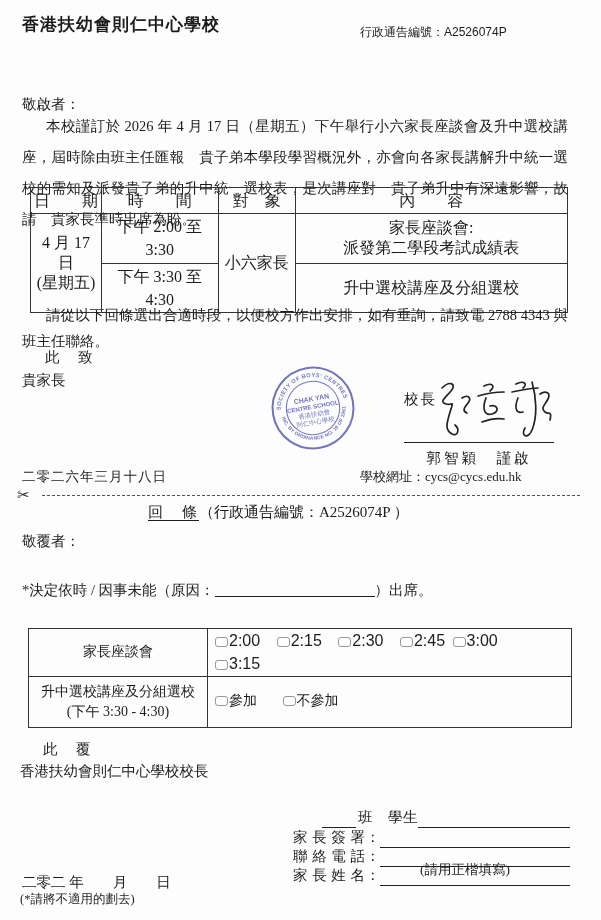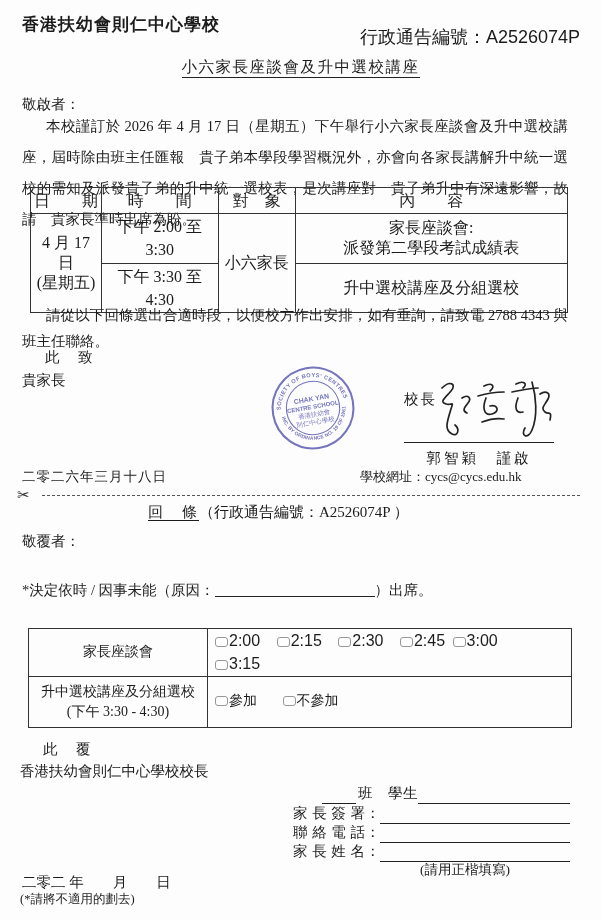--- a/index.html
+++ b/index.html
@@ -6,21 +6,21 @@
   html,body { background:#e8e8e8; }
   .page {
     position:relative; width:601px; height:920px; margin:0 auto;
     background:#fdfdfd; color:#1c1c1c; overflow:hidden;
     font-family:"Liberation Serif","DejaVu Serif",serif;
     font-size:14.5px; line-height:1.45;
   }
   .abs { position:absolute; }
   .sans { font-family:"Liberation Sans","DejaVu Sans",sans-serif; }
   .school-name { left:22px; top:13px; font-size:17px; font-weight:bold; letter-spacing:1px; }
-  .notice-no { left:360px; top:24px; font-size:18px; }
+  .notice-no { left:360px; top:24px; font-size:12px; }
   .doc-title { left:0; top:56px; width:601px; text-align:center; font-size:15.5px; letter-spacing:1.5px; }
   .doc-title span { border-bottom:1px solid #222; padding-bottom:2px; }
   .salute { left:22px; top:94px; }
   .para1 { left:22px; top:111px; width:546px; text-align:justify; text-indent:24px; line-height:31px; }
   .para2 { left:22px; top:302px; width:546px; text-align:justify; text-indent:24px; line-height:26px; }
   .closing-thisto { left:45px; top:347px; letter-spacing:2px; }
   .closing-parent { left:22px; top:370px; }
 
   table.sched { position:absolute; left:30px; top:187px; width:538px; border-collapse:collapse; font-size:16px; }
   table.sched td { border:1.2px solid #333; text-align:center; vertical-align:middle; padding:1px 2px; }
@@ -54,40 +54,39 @@
   tr.or1 td { height:44px; } tr.or2 td { height:51px; }
   .olabel div { line-height:20px; }
   .opt { margin-right:13px; white-space:nowrap; }
   .cb { display:inline-block; width:13px; height:10px; border:1.2px solid #979797; border-radius:3px; background:#fff; vertical-align:-0.5px; margin-right:1px; }
   .opt .tnum { font-family:"Liberation Sans","DejaVu Sans",sans-serif; font-size:16px; }
 
   .rs-thisreply { left:43px; top:739px; letter-spacing:2px; }
   .rs-closing-school { left:20px; top:761px; }
 
   .frow { display:flex; align-items:flex-end; }
-  .frow .lab { letter-spacing:0.5px; white-space:pre; }
+  .frow .lab { letter-spacing:0.5px; white-space:pre;margin-top:24px; }
   .frow .fill { flex:1; border-bottom:1.2px solid #222; height:1px; }
   .fr1 { left:322px; top:783px; width:248px; }
   .fr1 .pre { width:34px; border-bottom:1.2px solid #222; height:1px; margin-right:2px; }
   .fr2 { left:293px; top:803px; width:277px; }
   .fr3 { left:293px; top:822px; width:277px; }
   .fr4 { left:293px; top:841px; width:277px; }
   .block-note { left:420px; top:860px; font-size:13.5px; }
   .bottom-date { left:22px; top:872px; }
   .footnote { left:20px; top:890px; font-size:12.5px; }
   svg text { font-family:"Liberation Sans","DejaVu Sans",sans-serif; }
 </style>
 </head>
 <body>
 
 <div class="page">
 
   <div class="abs school-name">香港扶幼會則仁中心學校</div>
   <div class="abs notice-no sans">行政通告編號：A2526074P</div>
-  <div class="abs doc-title"><span>小六家長座談會及升中選校講座</span></div>
 
   <div class="abs salute">敬啟者：</div>
   <div class="abs para1">本校謹訂於 2026 年 4 月 17 日（星期五）下午舉行小六家長座談會及升中選校講座，屆時除由班主任匯報　貴子弟本學段學習概況外，亦會向各家長講解升中統一選校的需知及派發貴子弟的升中統一選校表，是次講座對　貴子弟升中有深遠影響，故請　貴家長準時出席為盼。</div>
 
   <table class="sched">
     <tbody>
         <tr class="hdr">
       <td class="c-date">日　　期</td>
       <td class="c-time">時　　間</td>
       <td class="c-aud">對　象</td>

